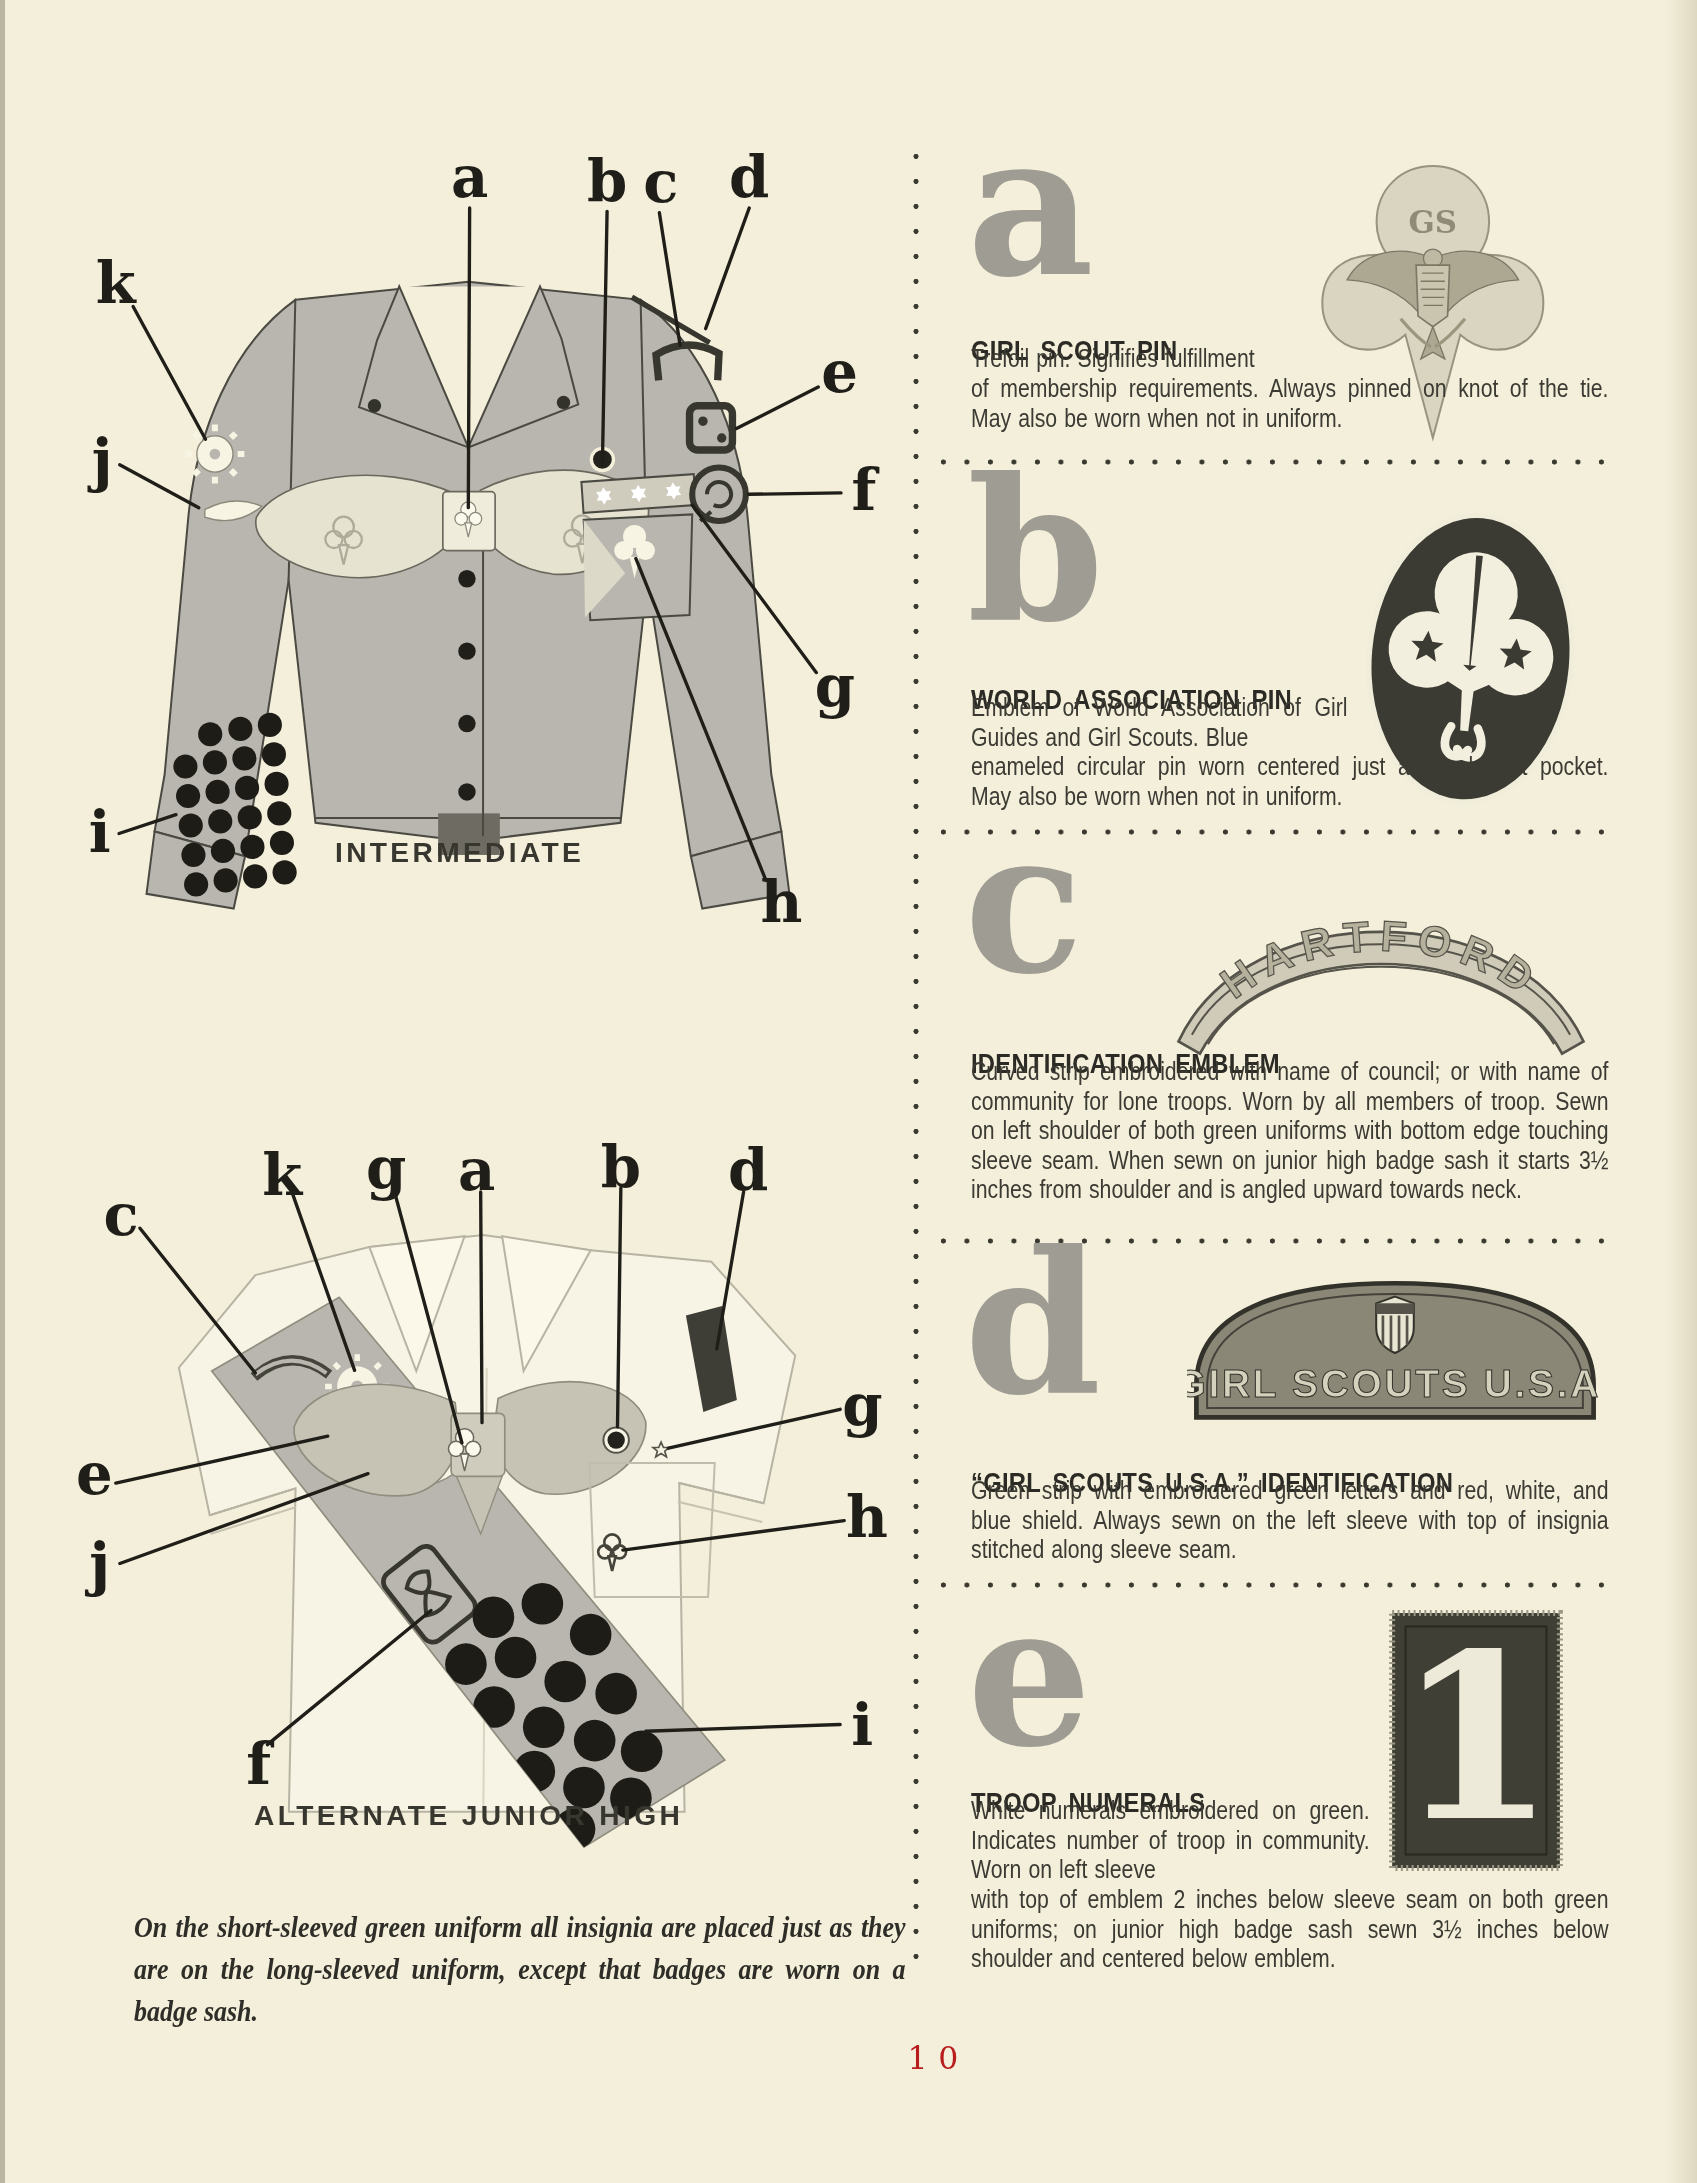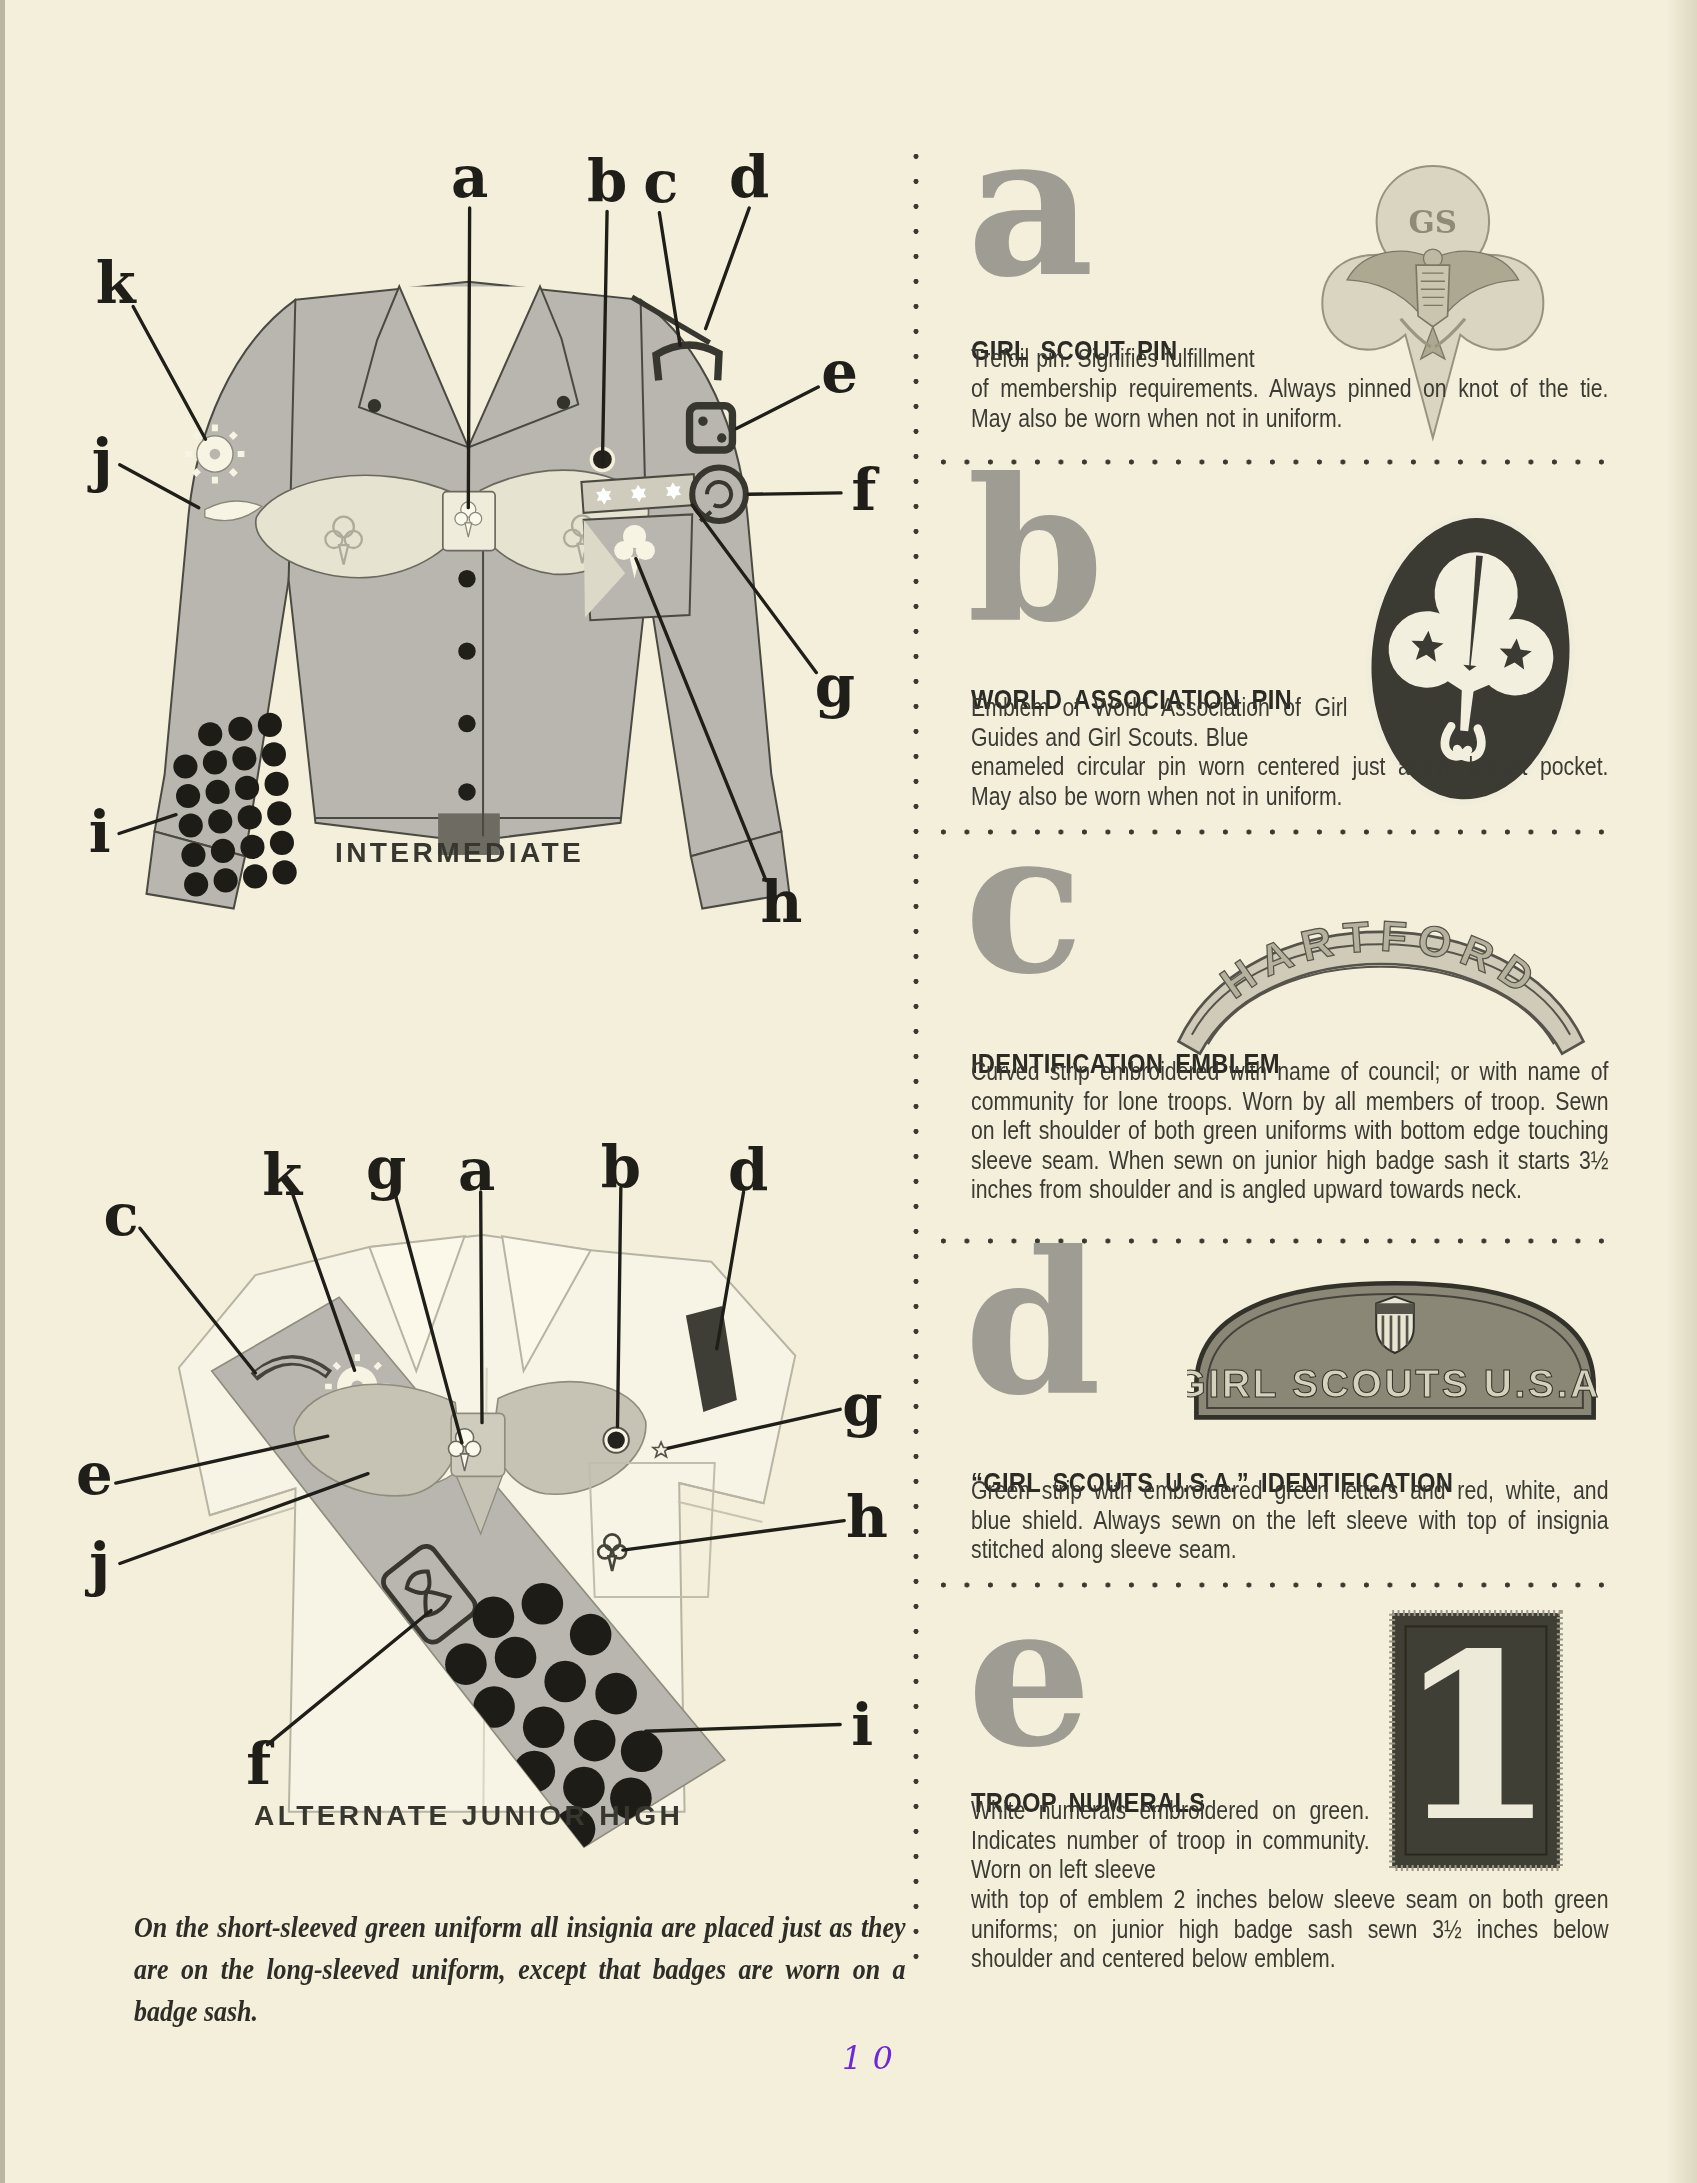--- a/index.html
+++ b/index.html
@@ -24,23 +24,23 @@
     letter-spacing:0.3px;word-spacing:6px;white-space:nowrap;
     transform:scaleX(.85);transform-origin:0 0;}
   .body-p{position:absolute;font-size:25px;line-height:29.5px;color:#3b3a33;
     text-align:justify;word-spacing:1.3px;transform:scaleX(.85);transform-origin:0 0;margin:0;}
   
   .illus{position:absolute;}
   .note{position:absolute;left:134px;top:1906px;width:892px;
     font-family:"Liberation Serif","DejaVu Serif",serif;font-style:italic;font-weight:600;
     font-size:30px;line-height:42px;color:#2e2d27;text-align:justify;
     transform:scaleX(.865);transform-origin:0 0;margin:0;}
-  .pagenum{position:absolute;left:842px;top:2040px;width:127px;text-align:left;
-    font-family:"DejaVu Serif","Liberation Serif",serif;font-size:31.5px;color:#6d28d9;
-    letter-spacing:10.7px;font-style:italic;}
+  .pagenum{position:absolute;left:842px;top:2040px;width:127px;text-align:right;
+    font-family:"DejaVu Serif","Liberation Serif",serif;font-size:31.5px;color:#b91c1c;
+    letter-spacing:10.7px;}
   svg text.callout{font-family:"DejaVu Serif","Liberation Serif",serif;font-weight:700;
     font-size:86px;fill:#1f1e18;}
   svg text.illus-caption{font-family:"Liberation Sans",sans-serif;font-weight:700;
     font-size:42px;letter-spacing:5px;fill:#38372f;}
   .callout-line{stroke:#1f1e18;stroke-width:5;stroke-linecap:round;fill:none;}
 </style>
 </head>
 <body>
 
 <div class="page">

